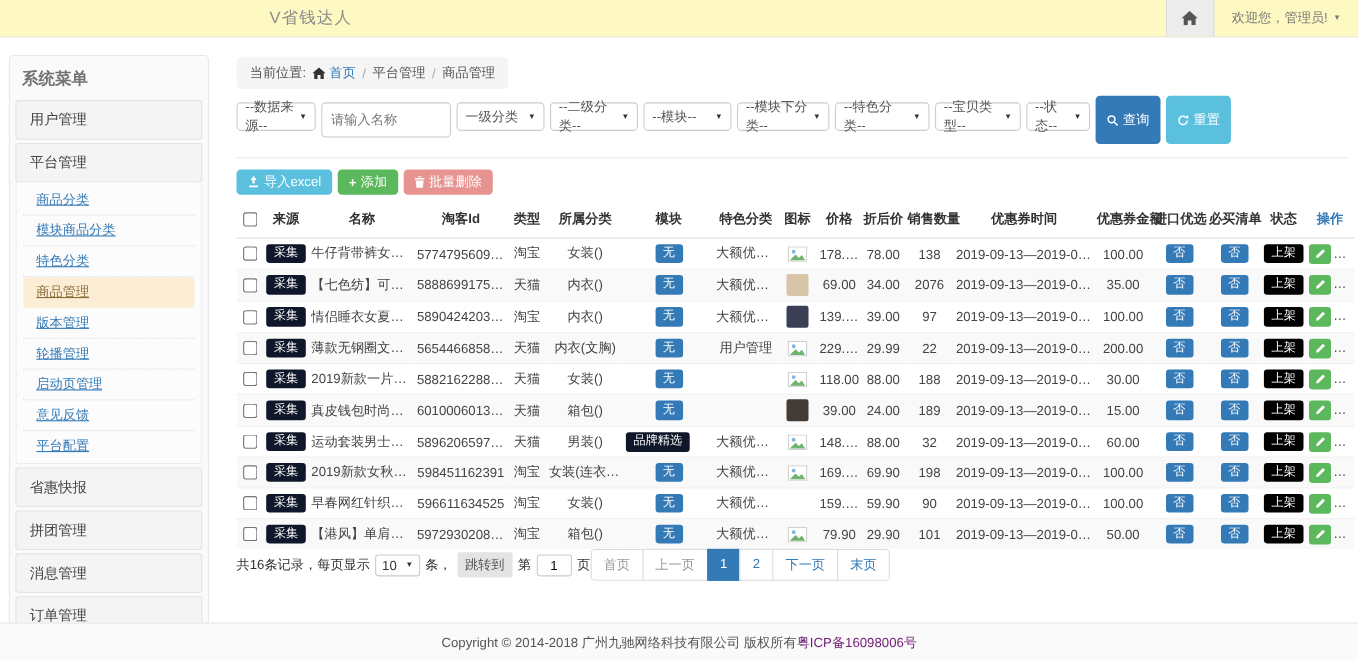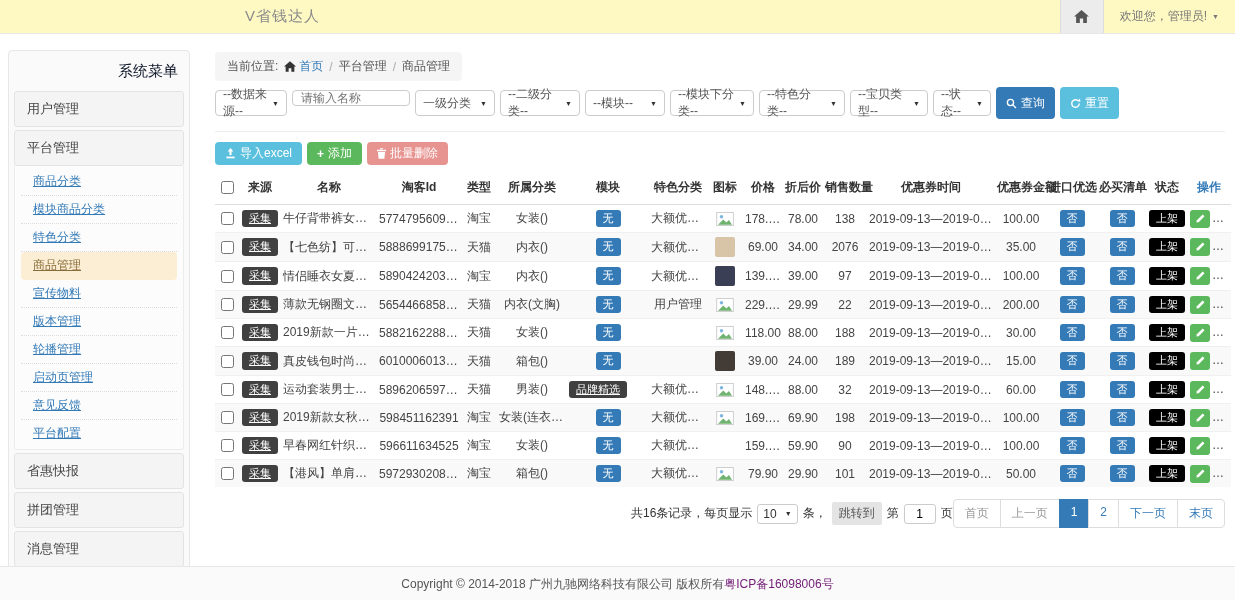--- a/index.html
+++ b/index.html
@@ -13,74 +13,74 @@
     border-bottom:1px solid #e7e7e7;display:flex;align-items:center;z-index:6;}
   .brand{margin-left:245px;font-size:15px;color:#8b8b8b;letter-spacing:1px;}
   .topbar-spacer{flex:1;}
   .home-btn{width:42px;height:33px;background:#ececec;border-left:1px solid #ddd;
     border-right:1px solid #ddd;display:flex;align-items:center;justify-content:center;cursor:pointer;}
   .welcome{font-size:12px;color:#777;padding:0 16px;display:inline-flex;align-items:center;gap:5px;cursor:pointer;}
   .welcome-caret{font-size:7px;color:#777;}
   
   .sidebar{position:absolute;left:8px;top:50px;width:182px;background:#fafafa;
     border:1px solid #e7e7e7;border-radius:4px;padding:4px 5px 8px;box-sizing:border-box;}
-  .sidebar-title{color:#0f172a;font-weight:normal;font-size:15px;padding:7px 6px;text-align:right;}
+  .sidebar-title{color:#737373;font-weight:bold;font-size:15px;padding:7px 6px;}
   .side-group{background:#f4f4f4;border:1px solid #e3e3e3;border-radius:3px;
     padding:8px 12px;margin-top:3px;font-size:13px;color:#444;cursor:pointer;}
   .side-sub{background:#fcfcfc;border:1px solid #ececec;border-top:none;border-radius:0 0 3px 3px;
     padding:2px 6px;}
   .side-sub-item{padding:5px 12px;font-size:12px;color:#337ab7;
     border-bottom:1px dotted #ddd;cursor:pointer;text-decoration:underline;}
   .side-sub-item:last-child{border-bottom:none;}
   .side-sub-item.active{background:#fbeed5;border-radius:4px;color:#8a6d3b;border-bottom-color:transparent;}
   
   .main{position:absolute;left:215px;top:52px;width:1010px;}
   .breadcrumb{display:inline-flex;gap:6px;align-items:center;background:#f5f5f5;
     border-radius:4px;padding:6px 12px;font-size:12px;color:#555;}
   .bc-home{color:#337ab7;display:inline-flex;align-items:center;gap:3px;cursor:pointer;}
   .bc-sep{color:#aaa;}
   .filters{margin-top:6px;display:flex;gap:5px;align-items:center;}
   .filter-select{height:26px;box-sizing:border-box;border:1px solid #ccc;border-radius:4px;background:#fff;
     display:inline-flex;align-items:center;justify-content:space-between;padding:0 7px;
     font-size:12px;color:#555;cursor:pointer;flex:none;}
   .fs-caret{font-size:7px;color:#333;margin-left:3px;}
-  .filter-input{height:16px;box-sizing:border-box;border:1px solid #ccc;border-radius:4px;
+  .filter-input{height:32px;box-sizing:border-box;border:1px solid #ccc;border-radius:4px;
     padding:0 8px;font-size:12px;color:#555;flex:none;}
-  .btn{height:32px;border:none;border-radius:4px;color:#fff;font-size:12px;
+  .btn{height:44px;border:none;border-radius:4px;color:#fff;font-size:12px;
     display:inline-flex;align-items:center;gap:4px;padding:0 10px;cursor:pointer;flex:none;}
   .btn-primary{background:#337ab7;}
   .btn-info{background:#5bc0de;}
   .btn-success{background:#5cb85c;}
   .btn-danger{background:#d9534f;opacity:.62;}
   .divider{border:none;border-top:1px solid #ececec;margin:12px 0 0;}
   .actions{display:flex;gap:5px;margin-top:10px;}
   .actions .btn{height:23px;font-size:12px;}
   
   table.grid{width:100%;border-collapse:collapse;table-layout:fixed;font-size:12px;margin-top:6px;}
   .grid th{font-weight:bold;padding:7px 2px;border-bottom:1px solid #ddd;text-align:center;white-space:nowrap;color:#333;}
   .grid th.op-col{color:#337ab7;}
   .grid td{padding:4px 2px;text-align:center;border-top:1px solid #f0f0f0;
     white-space:nowrap;overflow:hidden;text-overflow:ellipsis;color:#444;}
   .grid tbody tr:nth-child(even){background:#f9f9f9;}
   .badge{display:inline-block;padding:2px 7px;border-radius:3px;font-size:11px;color:#fff;line-height:1.25;}
-  .badge-orange{background:#404040;text-decoration:underline;}
+  .badge-orange{background:#0f172a;}
   .badge-blue{background:#337ab7;}
   .badge-green{background:#000000;}
   .module-text{margin-left:3px;color:#444;}
   .thumb{width:20px;height:20px;display:inline-block;border-radius:2px;vertical-align:middle;}
   .thumb-beige{background:#d8c5a8;}
   .thumb-dark{background:#3a3f55;}
   .thumb-bag{background:#433b35;}
   .thumb-broken{display:inline-block;vertical-align:middle;line-height:0;}
   .op-btn{display:inline-flex;align-items:center;justify-content:center;width:20px;height:18px;
     border-radius:3px;margin:0 1px;cursor:pointer;vertical-align:middle;}
   .op-edit{background:#5cb85c;}
   .op-del{background:#d9534f;}
   
-  .pagerow{display:flex;justify-content:flex-end;align-items:center;margin-top:12px;font-size:12px;color:#333;}
+  .pagerow{display:flex;justify-content:flex-start;align-items:center;font-size:12px;color:#333;}
   .pageinfo{display:inline-flex;align-items:center;gap:5px;}
   .mini-select{display:inline-flex;align-items:center;border:1px solid #ccc;border-radius:3px;
     padding:2px 5px;gap:5px;background:#fff;cursor:pointer;}
   .jump-label{background:#e4e4e4;padding:3px 7px;border-radius:2px;color:#555;cursor:pointer;}
   .jump-input{width:32px;height:20px;box-sizing:border-box;border:1px solid #ccc;border-radius:3px;
     text-align:center;font-size:12px;}
   .pager{display:inline-flex;}
   .pg{border:1px solid #ddd;padding:5px 11px;background:#fff;color:#337ab7;margin-left:-1px;cursor:pointer;}
   .pg.disabled{color:#999;}
   .pg.active{background:#337ab7;border-color:#337ab7;color:#fff;}
@@ -114,21 +114,20 @@
 <aside class="sidebar">
   <div class="sidebar-title">系统菜单</div>
   <div id="sidebar-sections">
       <div class="side-group">用户管理</div>
       <div class="side-group">平台管理</div>
       <div class="side-sub">
         <div class="side-sub-item">商品分类</div>
         <div class="side-sub-item">模块商品分类</div>
         <div class="side-sub-item">特色分类</div>
         <div class="side-sub-item active">商品管理</div>
-        <div class="side-sub-item">宣传物料</div>
         <div class="side-sub-item">版本管理</div>
         <div class="side-sub-item">轮播管理</div>
         <div class="side-sub-item">启动页管理</div>
         <div class="side-sub-item">意见反馈</div>
         <div class="side-sub-item">平台配置</div>
       </div>
       <div class="side-group">省惠快报</div>
       <div class="side-group">拼团管理</div>
       <div class="side-group">消息管理</div>
       <div class="side-group">订单管理</div>

